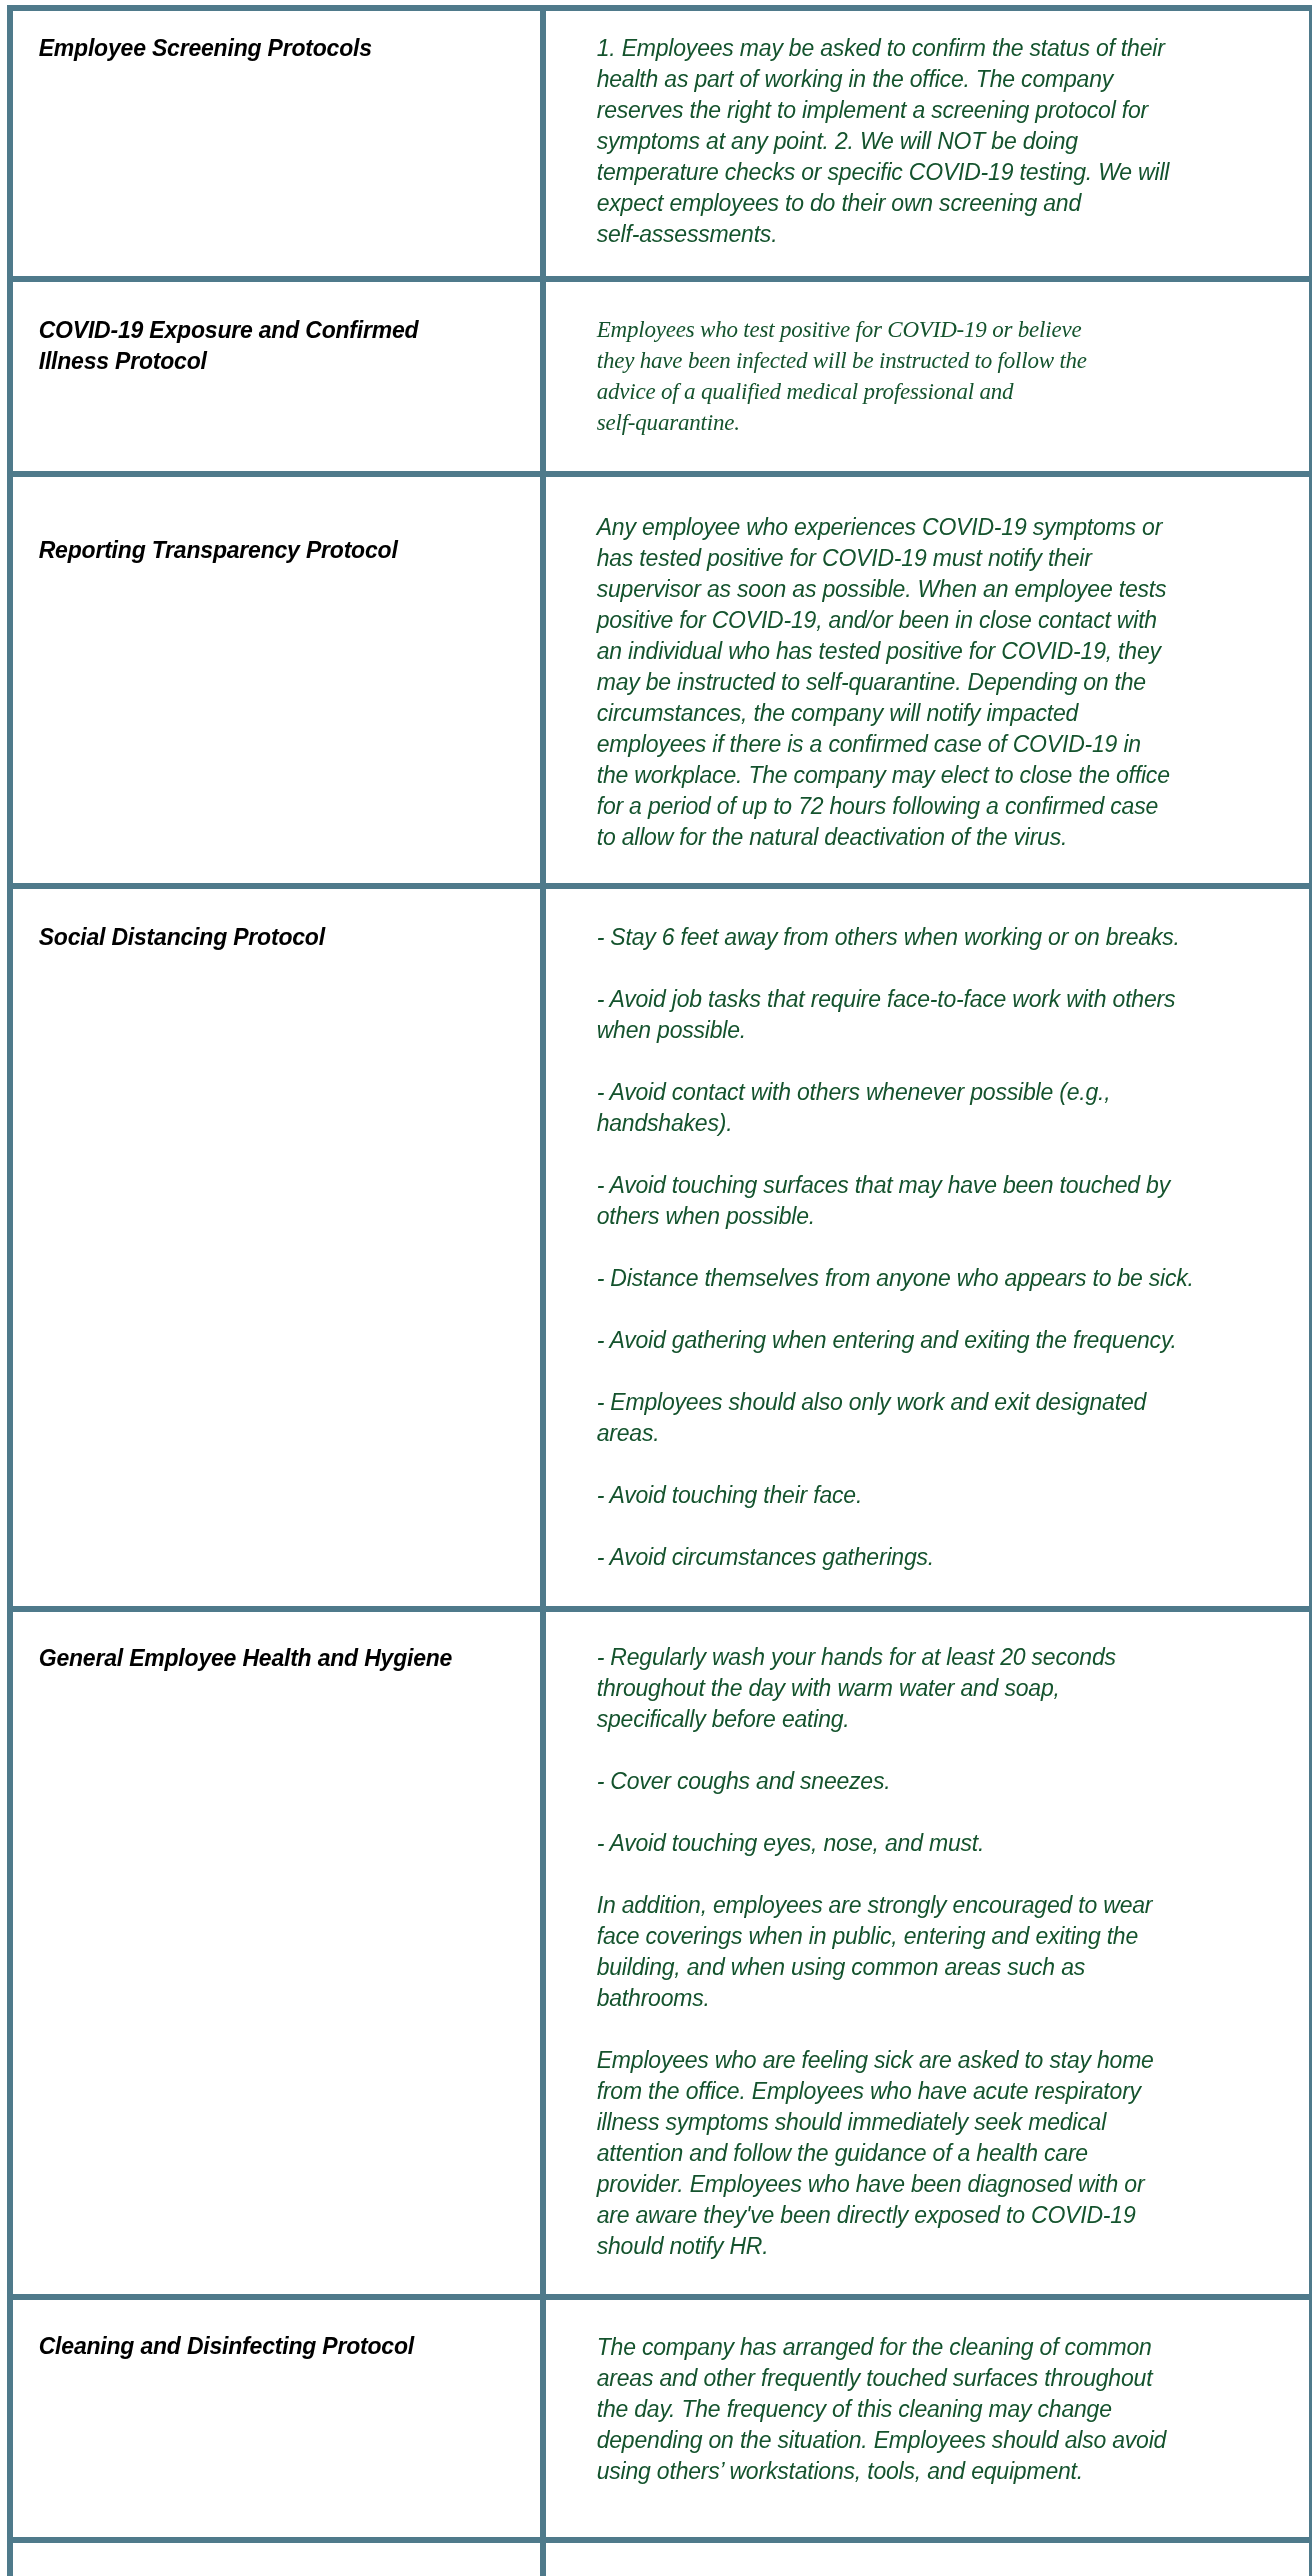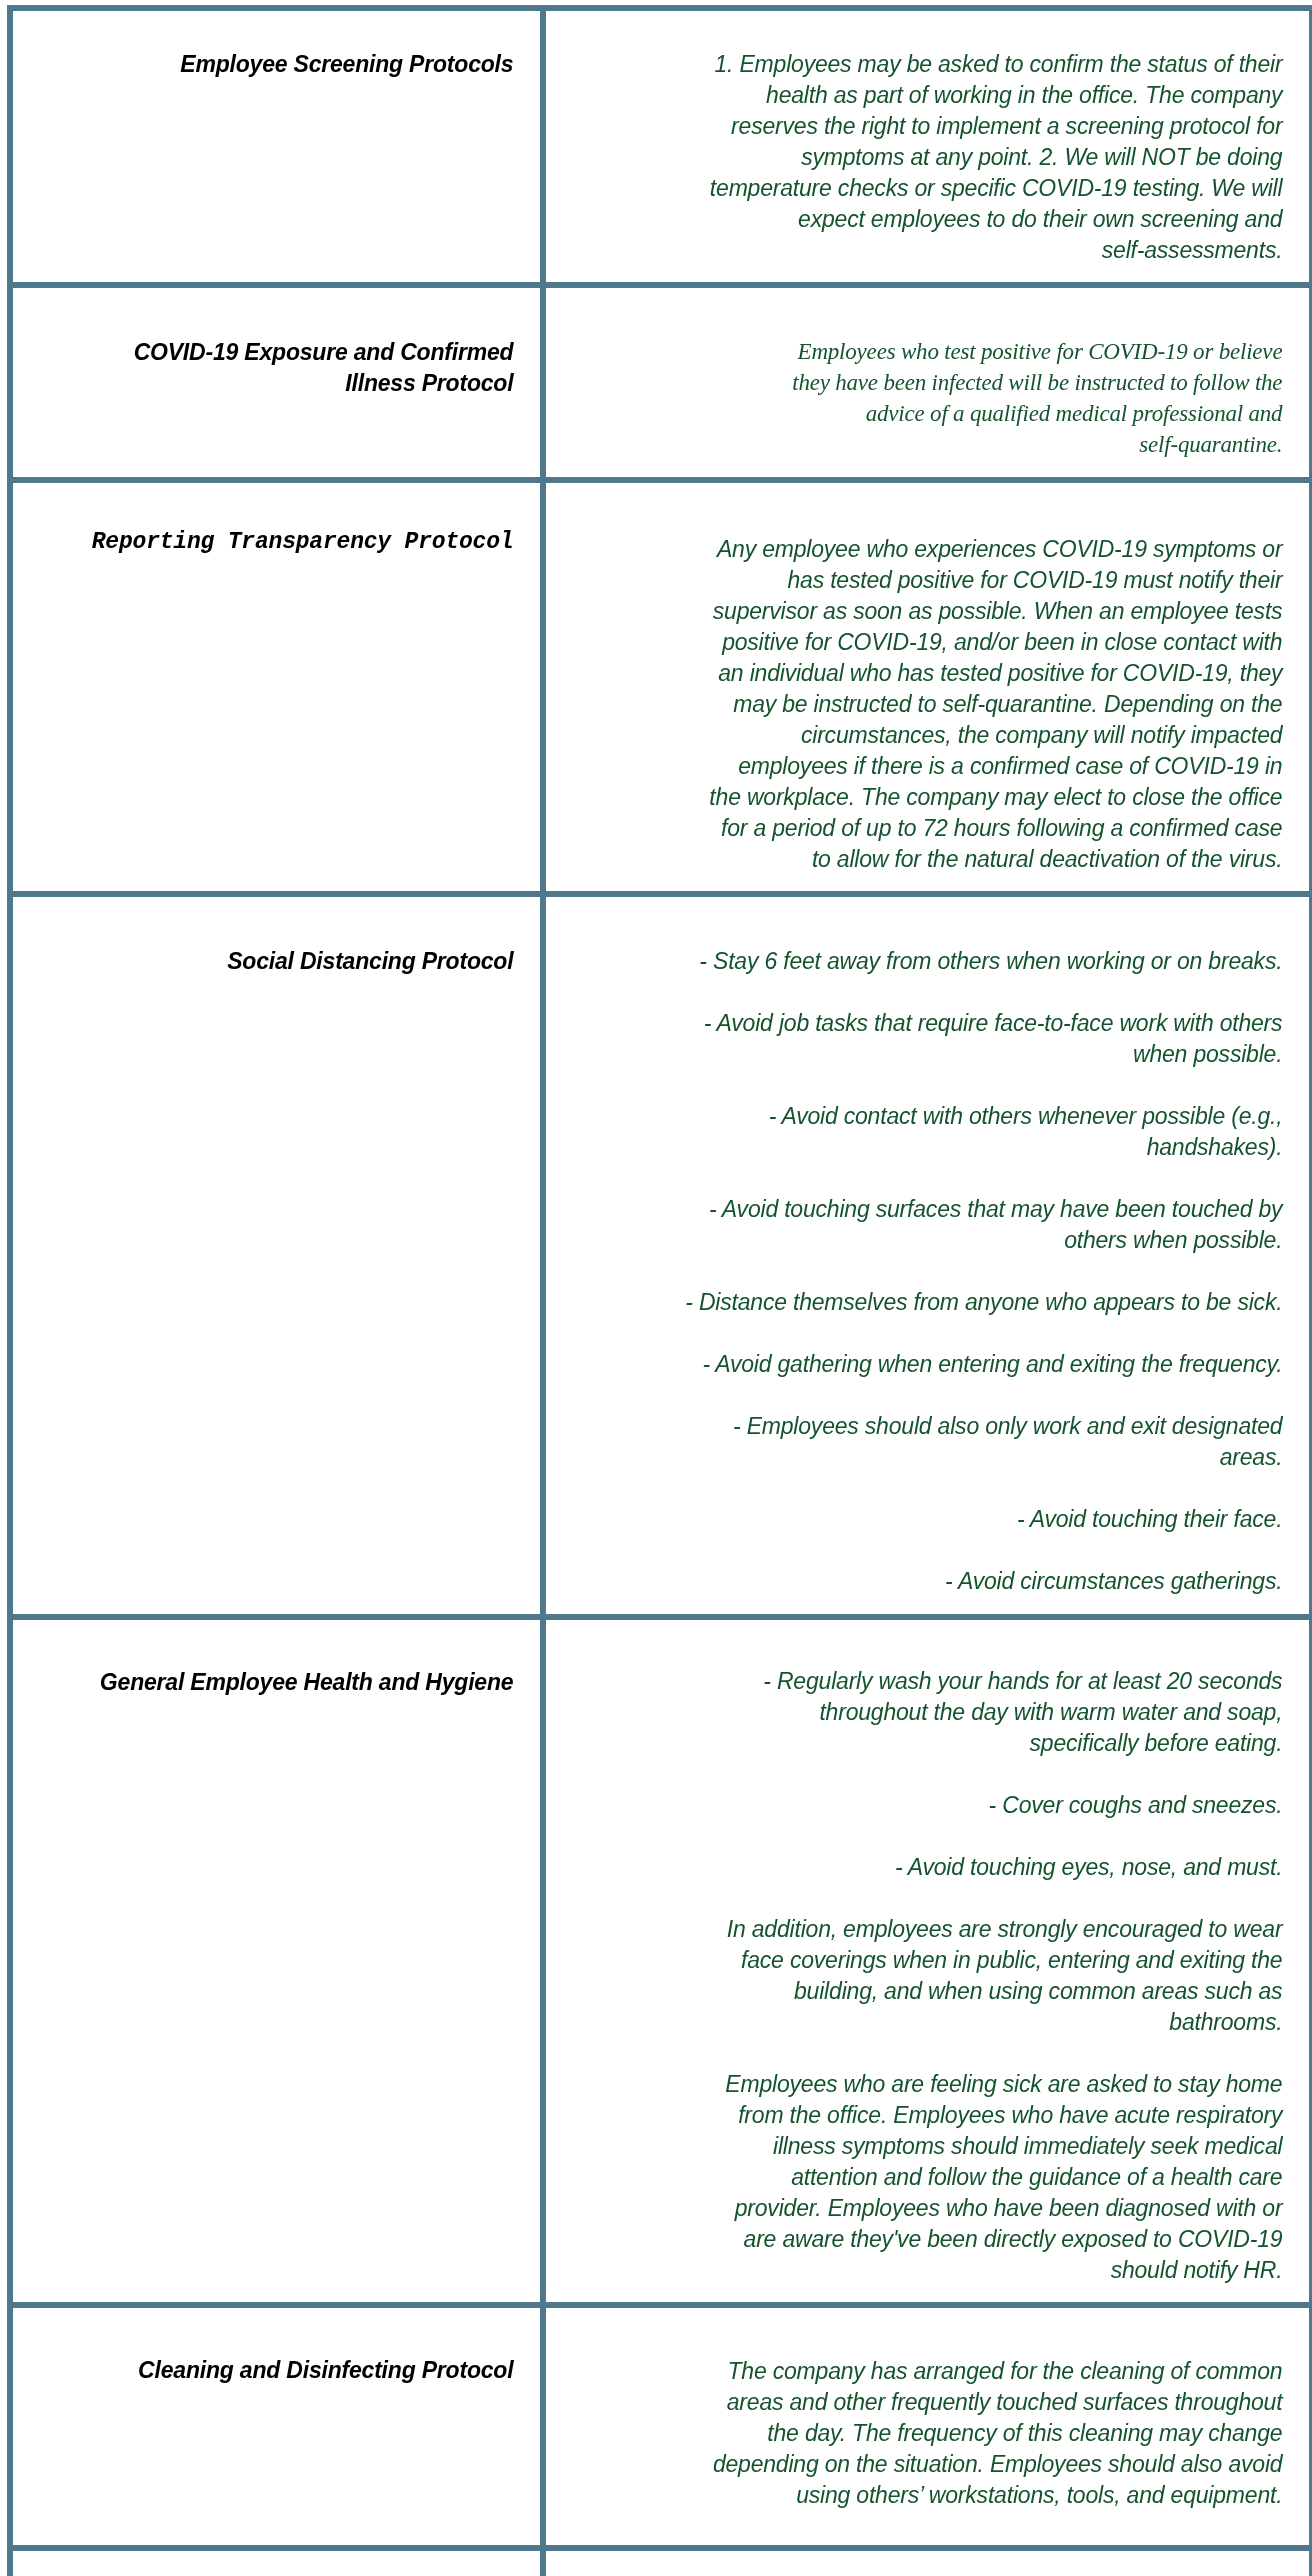--- a/index.html
+++ b/index.html
@@ -17,28 +17,28 @@
   .col-title { width: 533px; }
   .col-body  { width: 769px; }
   .title-text {
     font-weight: bold; font-style: italic; font-size: 23px; line-height: 31px;
     color: #000; padding: 23px 10.3px 0 26px; letter-spacing: -0.2px;
   }
   .body-text {
     font-style: italic; font-size: 23px; line-height: 31px; color: #14532d;
     padding: 23px 10.3px 0 51px; letter-spacing: -0.2px;
   }
-  .para { margin: 16px; white-space: pre-line; text-align: right; }
+  .para { margin: 0; white-space: pre-line; }
   .para + .para { margin-top: 31px; }
   .r1 { height: 271px; } .r2 { height: 195px; } .r3 { height: 412px; }
   .r4 { height: 723px; } .r5 { height: 688px; } .r6 { height: 243px; } .r7 { height: 117px; }
   .r1 .title-text, .r1 .body-text { padding-top: 21.6px; }
   .r2 .title-text { padding-top: 33px; }
   .r2 .body-text { padding-top: 32px; font-family: Liberation Serif, serif; }
-  .r3 .title-text { padding-top: 28px; font-family: Liberation Mono, monospace; }
+  .r3 .title-text { padding-top: 58px; }
   .r3 .body-text { padding-top: 35px; }
   .r4 .title-text, .r4 .body-text { padding-top: 33px; }
   .r5 .title-text { padding-top: 31px; }
   .r5 .body-text { padding-top: 30px; }
   .r6 .title-text { padding-top: 31px; }
   .r6 .body-text { padding-top: 32px; }
   .r7 .title-text { padding-top: 44px; }
   .r7 .body-text { padding-top: 45px; }
 </style>
 </head>

